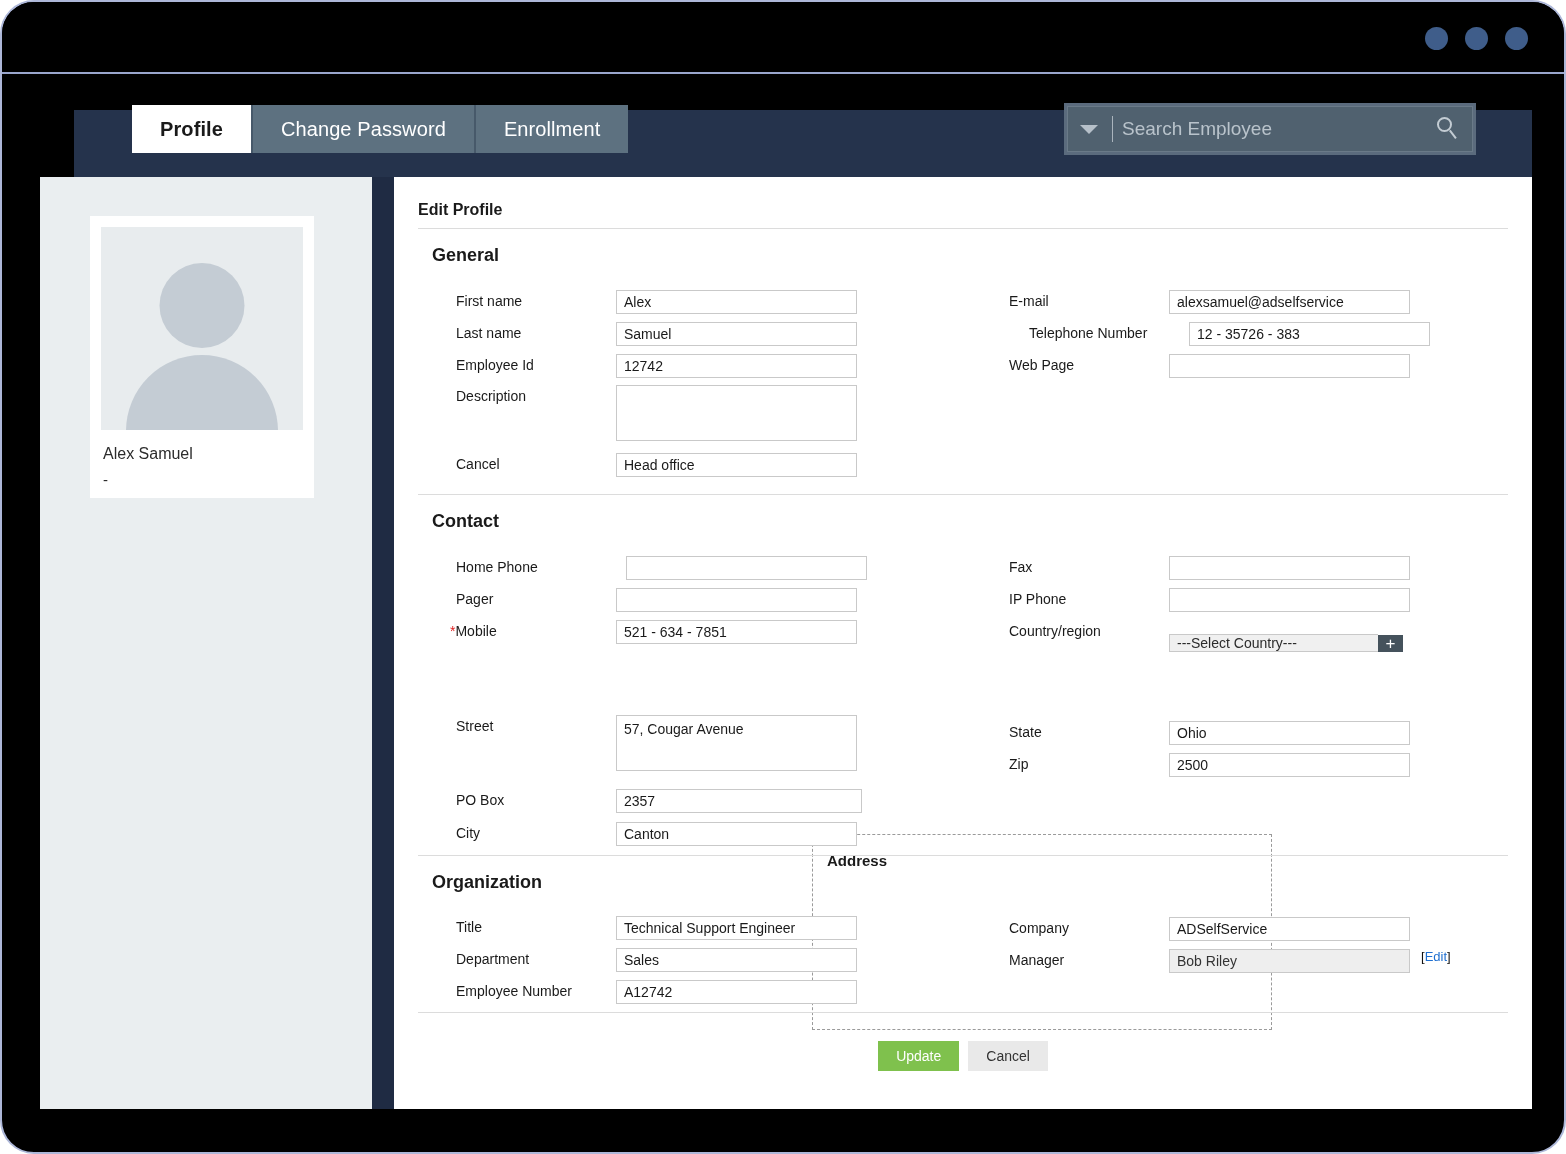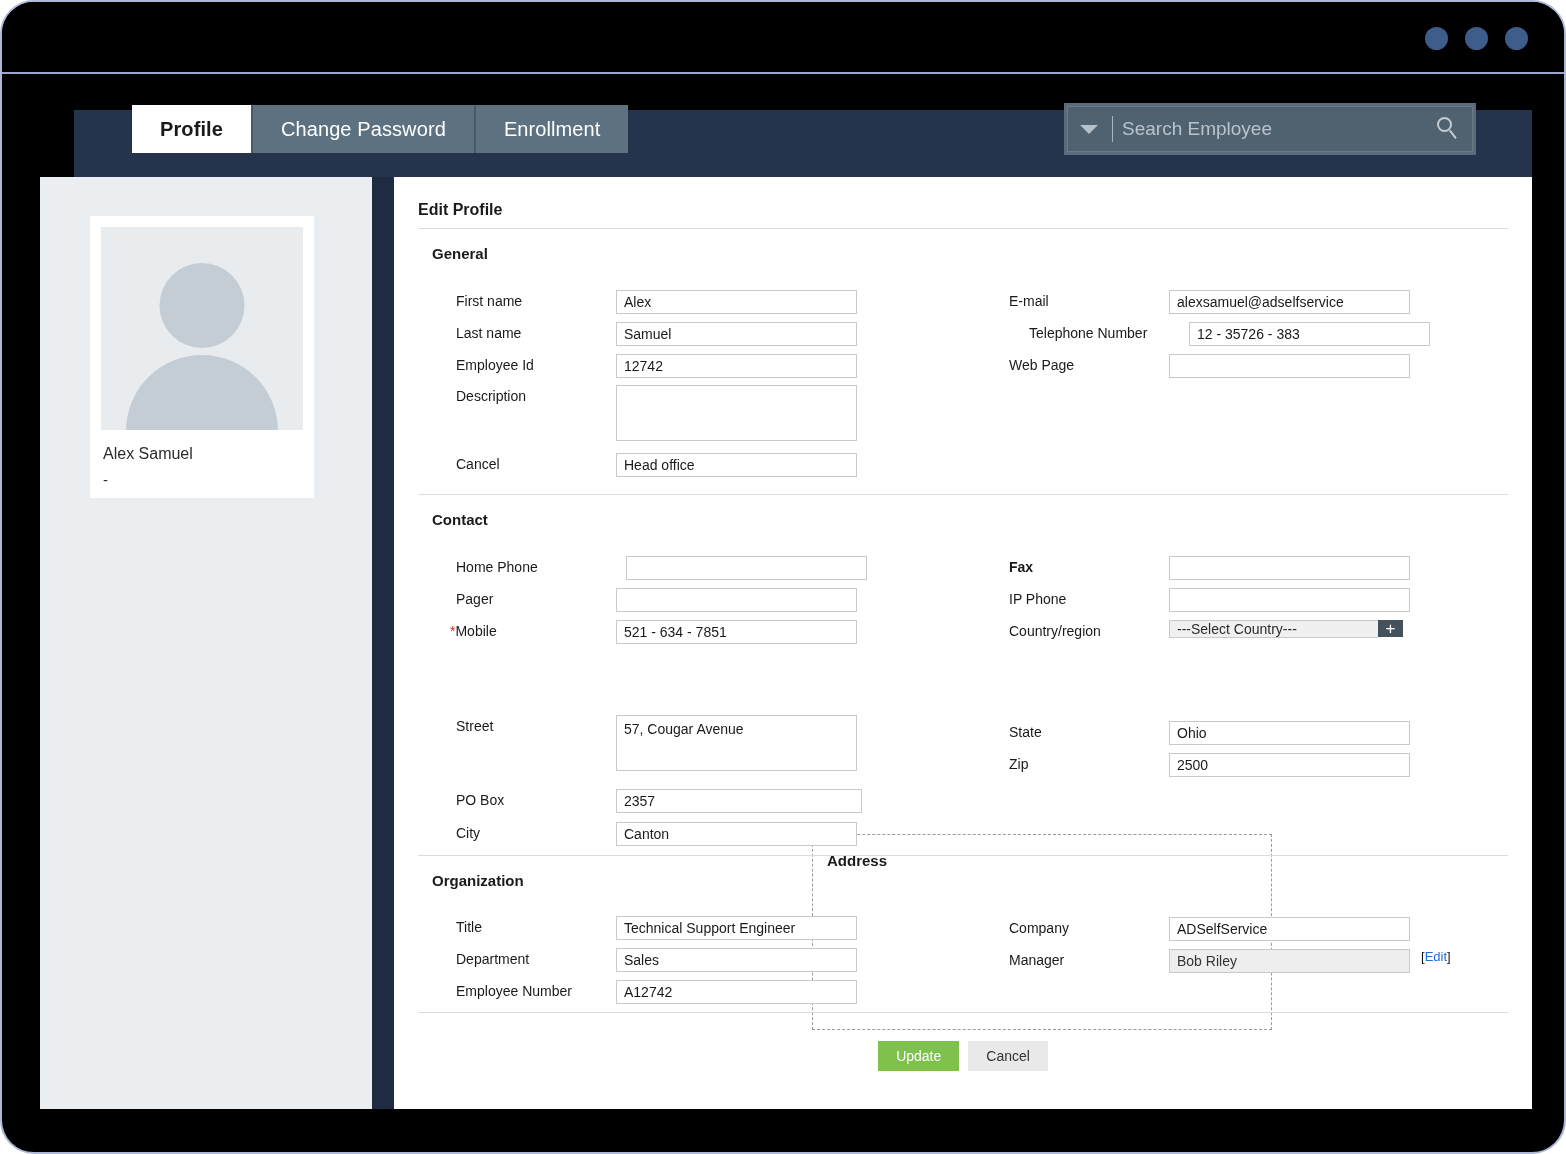--- a/index.html
+++ b/index.html
@@ -207,21 +207,21 @@
     font-weight: bold;
     color: #1a1a1a;
   }
   #title-rule {
     position: absolute;
     left: 24px; top: 51px;
     width: 1090px; height: 1px;
     background: #dcdcdc;
   }
   .section-title {
-    font-size: 15px;
+    font-size: 18px;
     font-weight: bold;
     color: #1a1a1a;
     margin-left: 38px;
   }
   .section-rule {
     position: absolute;
     left: 24px;
     width: 1090px; height: 1px;
     background: #dcdcdc;
   }
@@ -256,21 +256,21 @@
     padding-top: 5px;
     line-height: 1.25;
   }
   .inp.disabled {
     background: #eeeeee;
     color: #333333;
   }
 
   .sel-wrap {
     display: flex;
-    align-items: flex-start;
+    align-items: flex-end;
     height: 32px;
   }
   .sel-box {
     width: 209px;
     background: #f0f0f0;
     border: 1px solid #c9c9c9;
     border-right: none;
     font-size: 14px;
     color: #2b2b2b;
     display: flex;
@@ -438,21 +438,21 @@
     <div class="field-row" style="left:62px; top:411px;">
       <div class="field-label" style="width:160px;">Pager</div>
       <input class="inp" style="width: 241px;" value="">
     </div>
     <div class="field-row" style="left:56px; top:443px;">
       <div class="field-label" style="width:166px;"><span class="req-star">*</span><span>Mobile</span></div>
       <input class="inp" style="width: 241px;" value="521 - 634 - 7851">
     </div>
 
     <div class="field-row" style="left:615px; top:379px;">
-      <div class="field-label" style="width:160px;font-weight:bold;">Fax</div>
+      <div class="field-label" style="width:160px;">Fax</div>
       <input class="inp" style="width: 241px;" value="">
     </div>
     <div class="field-row" style="left:615px; top:411px;">
       <div class="field-label" style="width:160px;">IP Phone</div>
       <input class="inp" style="width: 241px;" value="">
     </div>
     <div class="field-row" style="left:615px; top:443px;">
       <div class="field-label" style="width:160px;">Country/region</div>
       <div class="sel-wrap">
         <div class="sel-box">---Select Country---</div>

